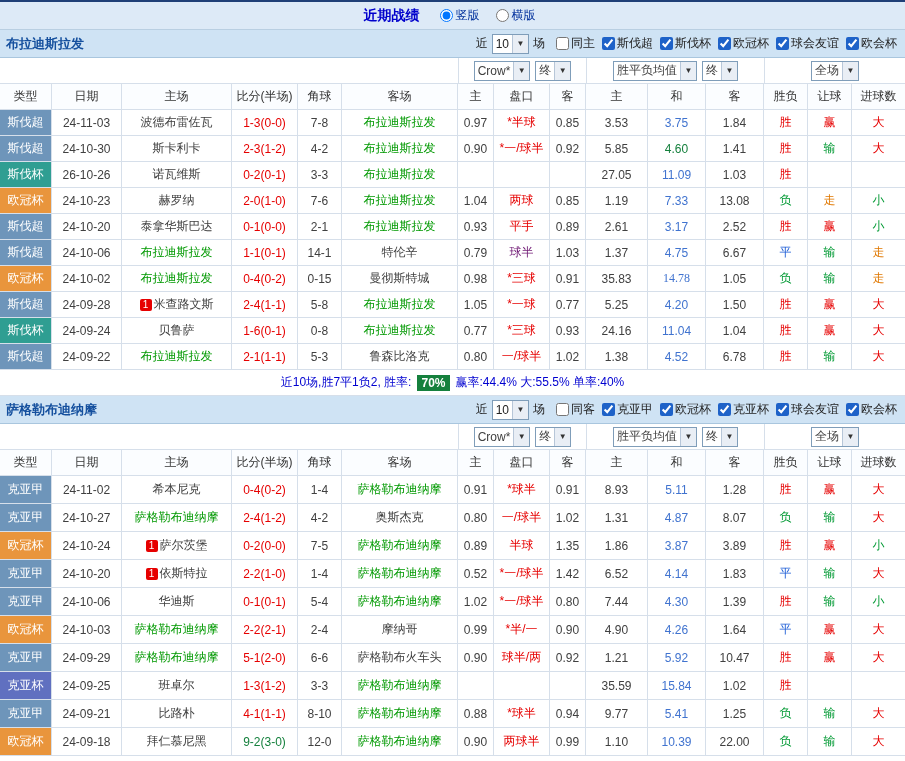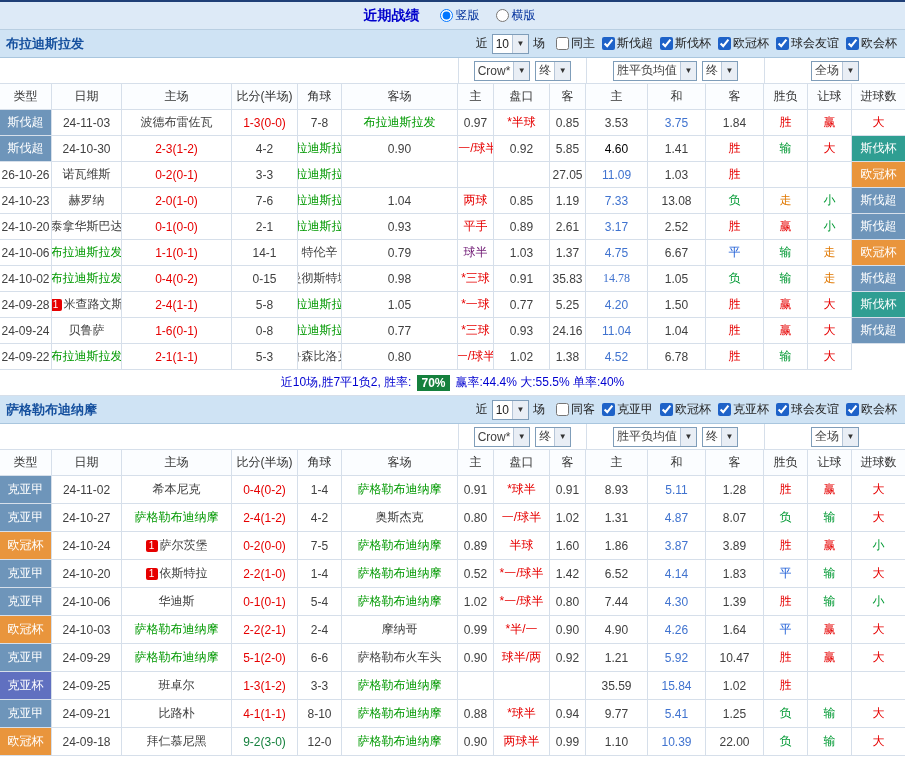--- a/index.html
+++ b/index.html
@@ -148,30 +148,33 @@
       <div class="cell" style="color: rgb(230, 0, 0);">*半球</div>
       <div class="cell">0.85</div>
       <div class="cell">3.53</div>
       <div class="cell" style="color: rgb(64, 115, 207);">3.75</div>
       <div class="cell">1.84</div>
       <div class="cell" style="color: rgb(230, 0, 0);">胜</div>
       <div class="cell" style="color: rgb(230, 0, 0);">赢</div>
       <div class="cell" style="color: rgb(230, 0, 0);">大</div>
       <div class="cell" style="background: rgb(110, 149, 186); color: rgb(255, 255, 255);">斯伐超</div>
       <div class="cell">24-10-30</div>
+      <div class="cell">
+        <span>斯卡利卡</span>
+      </div>
       <div class="cell" style="color: rgb(230, 0, 0);">2-3(1-2)</div>
       <div class="cell">4-2</div>
       <div class="cell">
         <span style="color: rgb(0, 153, 0);">布拉迪斯拉发</span>
       </div>
       <div class="cell">0.90</div>
       <div class="cell" style="color: rgb(230, 0, 0);">*一/球半</div>
       <div class="cell">0.92</div>
       <div class="cell">5.85</div>
-      <div class="cell" style="color: #000000;">4.60</div>
+      <div class="cell" style="color: #15803d;">4.60</div>
       <div class="cell">1.41</div>
       <div class="cell" style="color: rgb(230, 0, 0);">胜</div>
       <div class="cell" style="color: rgb(0, 153, 51);">输</div>
       <div class="cell" style="color: rgb(230, 0, 0);">大</div>
       <div class="cell" style="background: rgb(47, 158, 146); color: rgb(255, 255, 255);">斯伐杯</div>
       <div class="cell">26-10-26</div>
       <div class="cell">
         <span>诺瓦维斯</span>
       </div>
       <div class="cell" style="color: rgb(230, 0, 0);">0-2(0-1)</div>
@@ -452,21 +455,21 @@
         <span class="badge">1</span>
         <span>萨尔茨堡</span>
       </div>
       <div class="cell" style="color: rgb(230, 0, 0);">0-2(0-0)</div>
       <div class="cell">7-5</div>
       <div class="cell">
         <span style="color: rgb(0, 153, 0);">萨格勒布迪纳摩</span>
       </div>
       <div class="cell">0.89</div>
       <div class="cell" style="color: rgb(230, 0, 0);">半球</div>
-      <div class="cell">1.60</div>
+      <div class="cell">1.35</div>
       <div class="cell">1.86</div>
       <div class="cell" style="color: rgb(64, 115, 207);">3.87</div>
       <div class="cell">3.89</div>
       <div class="cell" style="color: rgb(230, 0, 0);">胜</div>
       <div class="cell" style="color: rgb(230, 0, 0);">赢</div>
       <div class="cell" style="color: rgb(0, 153, 51);">小</div>
       <div class="cell" style="background: rgb(110, 149, 186); color: rgb(255, 255, 255);">克亚甲</div>
       <div class="cell">24-10-20</div>
       <div class="cell">
         <span class="badge">1</span>

